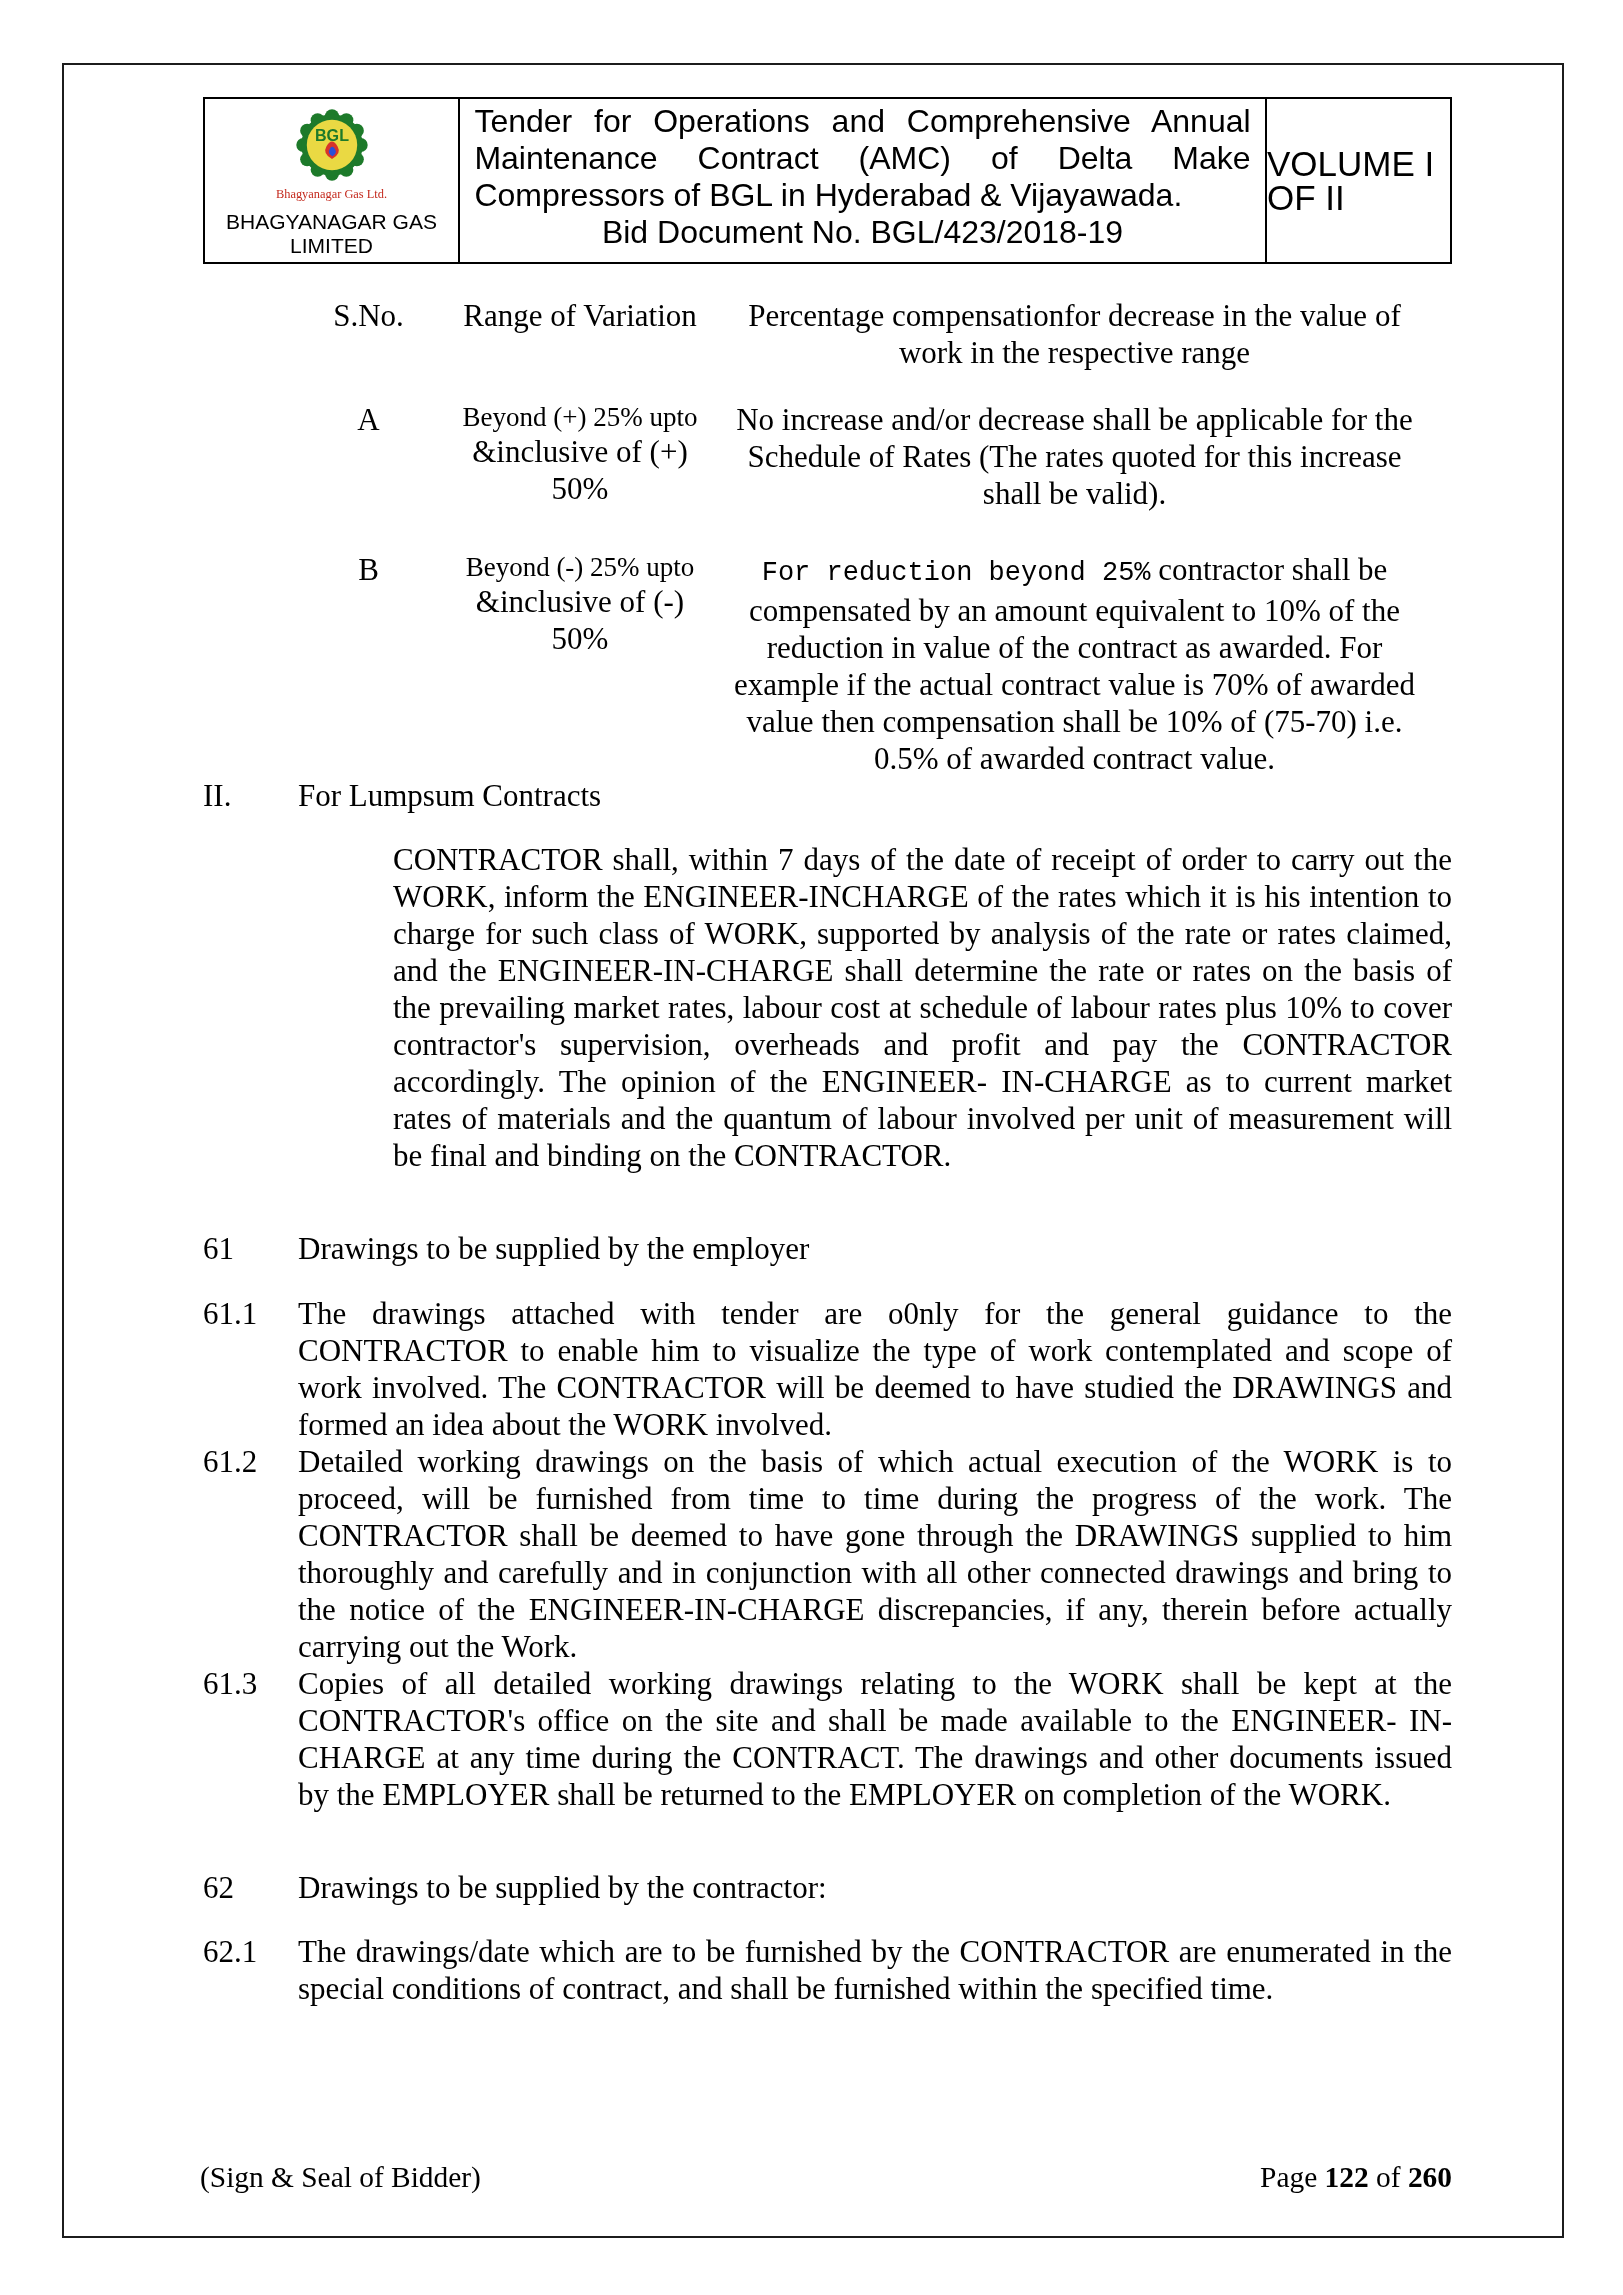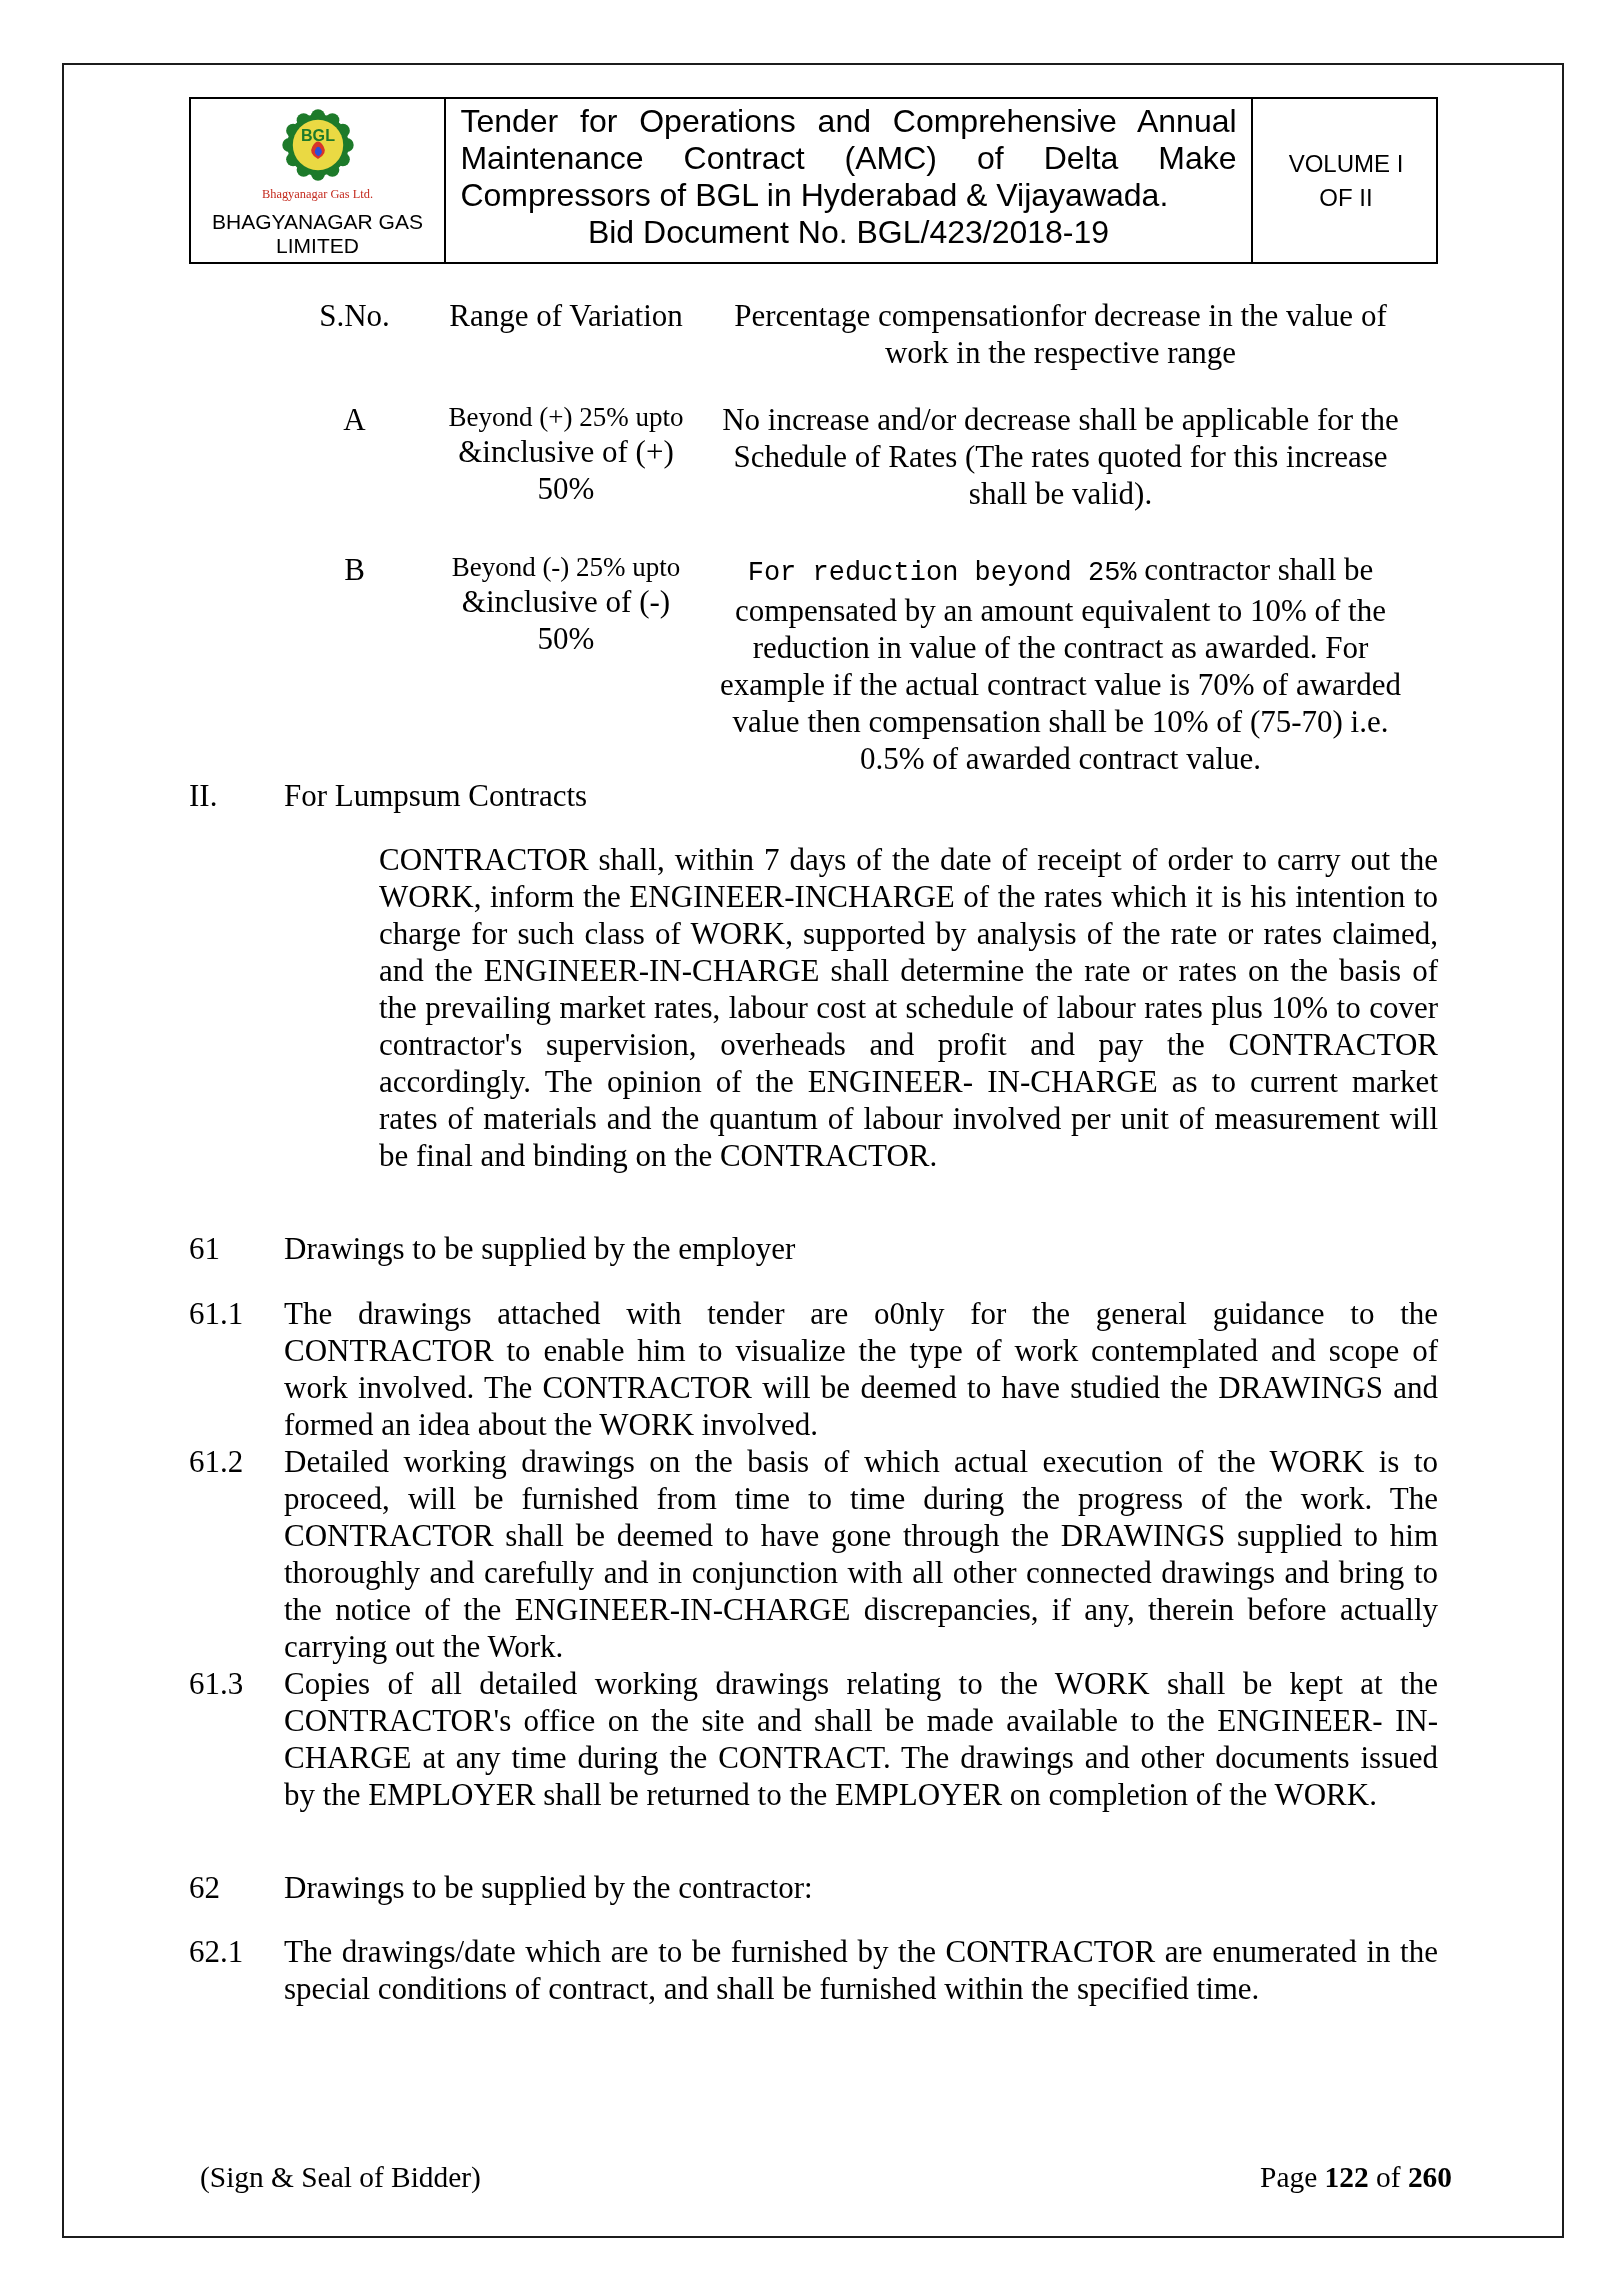--- a/index.html
+++ b/index.html
@@ -6,37 +6,37 @@
   body {
     width:1623px; height:2295px; position:relative; overflow:hidden;
     background:#ffffff; color:#000;
     font-family:"Liberation Serif", serif;
     font-size:31px; line-height:37px;
   }
   .page-frame {
     position:absolute; left:62px; top:63px; width:1498px; height:2171px;
     border:2px solid #1c1c1c;
   }
-  .content { position:absolute; left:189px; top:97px; width:1249px; }
+  .content { position:absolute; left:203px; top:97px; width:1249px; }
 
   
   .header-table {
     display:grid; grid-template-columns:255px 807px 186px;
     border:2px solid #000; font-family:"Liberation Sans", sans-serif;
   }
   .hcell { border-right:2px solid #000; }
   .hcell:last-child { border-right:none; }
   .logo-cell { display:flex; flex-direction:column; align-items:center; justify-content:center; padding:3.9px 5.2px; }
   .logo-svg { width:84px; height:84px; display:block; }
   .logo-caption { color:#c42a1e; font-size:12.4px; line-height:14.4px; font-family:"Liberation Serif", serif; }
   .company-name { font-size:21px; line-height:24px; text-align:center; margin-top:9px; }
   .title-cell { font-size:32px; line-height:37px; padding:3.9px 14.4px; }
   .tender-title { text-align:justify; }
   .bid-doc { text-align:center; }
-  .volume-cell { display:flex; flex-direction:column; align-items:center; justify-content:center; font-size:24px; line-height:34px; }
+  .volume-cell { display:flex; flex-direction:column; justify-content:center; font-size:35px; line-height:34px; }
 
   
   .var-table { margin-left:95px; margin-top:33px; }
   .var-row { display:grid; grid-template-columns:141px 236px 707px; column-gap:23px; }
   .var-row.rowA { margin-top:29.4px; }
   .var-row.rowB { margin-top:39px; }
   .vt-sno, .vt-range, .vt-desc { text-align:center; }
   .small-line { display:block; font-size:27px; line-height:32px; }
   .small-inline { font-size:27px;font-family:Liberation Mono, monospace; }
 

